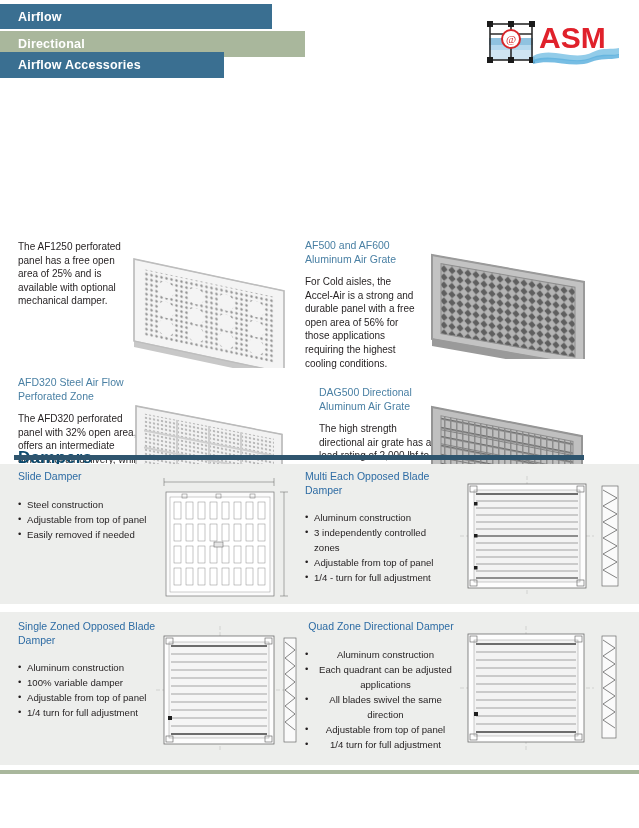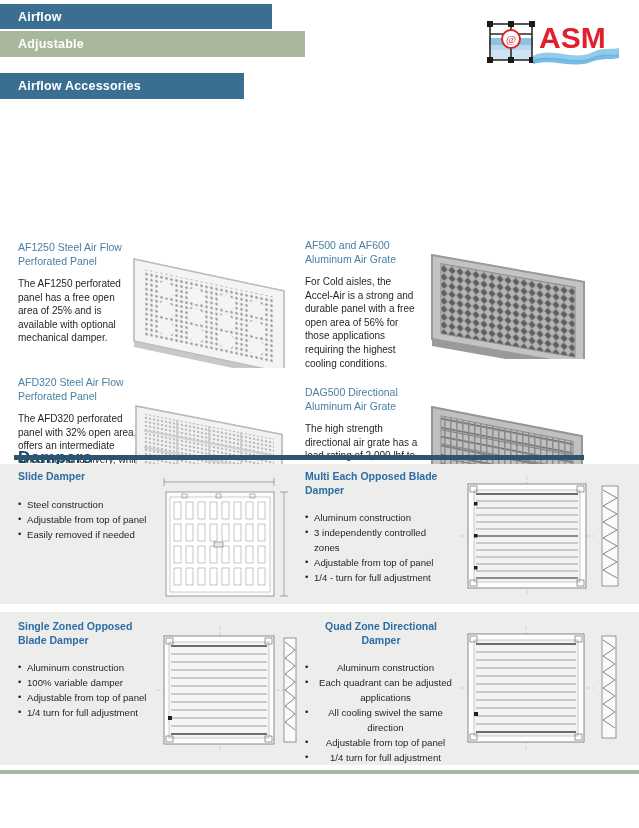--- a/index.html
+++ b/index.html
@@ -14,21 +14,21 @@
 
   
   .header{position:relative;height:100px;}
   .hdr-bar{
     position:absolute;left:0;display:flex;align-items:center;
     box-sizing:border-box;padding-left:18px;
     font-weight:bold;letter-spacing:.2px;
   }
   .hdr-products{top:4px;width:272px;height:25px;background:#3a6f91;color:#fff;font-size:12.5px;}
   .hdr-containment{top:31px;width:305px;height:26px;background:#a9b79c;color:#fff;font-size:12.5px;}
-  .hdr-airflow{top:73px;width:244px;height:26px;background:#3a6f91;color:#fff;font-size:12.5px;}
+  .hdr-airflow{top:52px;width:224px;height:26px;background:#3a6f91;color:#fff;font-size:12.5px;}
 
   .logo{position:absolute;right:18px;top:12px;width:140px;height:56px;}
 
   
   .products{
     position:relative;
     padding:22px 0 0 0;
     height:300px;
     box-sizing:border-box;
   }
@@ -54,21 +54,21 @@
   }
   .dampers-rule{
     position:absolute;left:14px;top:455px;width:570px;height:5px;background:#2f556e;
   }
 
   .damper-band{position:absolute;left:0;width:639px;background:#edeeec;}
   .band1{top:464px;height:140px;}
   .band2{top:612px;height:153px;}
 
   .dmp-cell{position:absolute;}
-  .dmp-title{color:#2e6ca4;font-size:10.5px;font-weight:bold;line-height:13.5px;margin:0 0 13px 0;}
+  .dmp-title{color:#2e6ca4;font-size:10.5px;font-weight:normal;line-height:13.5px;margin:0 0 13px 0;}
   .dmp-list{margin:0;padding:0;list-style:none;}
   .dmp-list li{
     font-size:9.6px;line-height:15px;color:#231f20;
     padding-left:9px;position:relative;
   }
   .dmp-list li.bulleted:before{
     content:"•";position:absolute;left:0;top:-1px;font-size:9.6px;
   }
 
   
@@ -78,21 +78,21 @@
 </head>
 <body>
 
 <div class="header">
 
   <div class="hdr-bar hdr-products">
     <span>Airflow</span>
   </div>
 
   <div class="hdr-bar hdr-containment">
-    <span>Adjustable</span>
+    <span>Directional</span>
   </div>
 
   <div class="hdr-bar hdr-airflow">
     <span>Airflow Accessories</span>
   </div>
 
   <div class="logo">
     <svg width="140" height="56" viewBox="0 0 140 56">
 
       <rect x="8" y="26" width="44" height="22" fill="#cfe4f2"></rect>
@@ -120,21 +120,20 @@
 
       <path d="M52 44 C72 34, 92 50, 112 40 C122 35, 130 38, 138 36 L138 43 C128 45, 120 43, 110 47 C92 54, 72 42, 52 50 Z" fill="#8cc9e8" opacity="0.95"></path>
       <path d="M52 48 C72 40, 92 54, 112 45 C122 41, 130 44, 138 42 L138 46 C128 48, 120 46, 110 50 C92 57, 72 46, 52 52 Z" fill="#5fb2de" opacity="0.85"></path>
     </svg>
   </div>
 </div>
 
 <div class="products">
 
   <div class="prod-cell" style="left:18px;top:140px;width:108px;">
-    <p class="prod-title">AF1250 Steel Air Flow  Perforated Panel</p>
     <p class="prod-body">The AF1250 perforated panel has a free open area of 25% and is available with optional mechanical damper.</p>
   </div>
   <div class="prod-img" style="left:128px;top:143px;">
     <svg class="pimg" width="168" height="125" viewBox="0 0 168 125">
       <defs>
         <pattern id="perf1" width="5" height="5" patternUnits="userSpaceOnUse">
           <circle cx="2.5" cy="2.5" r="1.3" fill="#8c8c8c"></circle>
         </pattern>
       </defs>
       <g transform="translate(6,16) skewY(12)">
@@ -176,21 +175,21 @@
         <rect x="0" y="0" width="152" height="84" fill="#c3c3c3" stroke="#9c9c9c"></rect>
         <rect x="0" y="84" width="152" height="7" fill="#9a9a9a"></rect>
         <rect x="9" y="7" width="134" height="70" fill="url(#grate1)"></rect>
         <rect x="9" y="7" width="134" height="70" fill="none" stroke="#8e8e8e"></rect>
         <rect x="0" y="0" width="152" height="84" fill="none" stroke="#9a9a9a" stroke-width="2"></rect>
       </g>
     </svg>
   </div>
 
   <div class="prod-cell" style="left:18px;top:275px;width:125px;">
-    <p class="prod-title">AFD320 Steel Air Flow Perforated Panel</p>
+    <p class="prod-title">AFD320 Steel Air Flow Perforated Zone</p>
     <p class="prod-body">The AFD320 perforated panel with 32% open area, offers an intermediate amount of air delivery, while maintaining high strength.</p>
   </div>
   <div class="prod-img" style="left:130px;top:294px;">
     <svg class="pimg" width="165" height="112" viewBox="0 0 165 112">
       <defs>
         <pattern id="perf2" width="4" height="4" patternUnits="userSpaceOnUse">
           <circle cx="2" cy="2" r="1" fill="#9a9a9a"></circle>
         </pattern>
       </defs>
       <g transform="translate(6,12) skewY(11)">
@@ -203,21 +202,21 @@
           <line x1="8" y1="57" x2="138" y2="57"></line>
           <line x1="41" y1="6" x2="41" y2="74"></line>
           <line x1="73" y1="6" x2="73" y2="74"></line>
           <line x1="105" y1="6" x2="105" y2="74"></line>
         </g>
         <rect x="0" y="0" width="146" height="80" fill="none" stroke="#bababa" stroke-width="1.5"></rect>
       </g>
     </svg>
   </div>
 
-  <div class="prod-cell" style="left:305px;top:285px;width:120px;">
+  <div class="prod-cell" style="left:319px;top:285px;width:120px;">
     <p class="prod-title">DAG500 Directional Aluminum Air Grate</p>
     <p class="prod-body">The high strength directional air grate has a load rating of 2,000 lbf to ensure top performance in the ever increasing loads of today's data center with 61.3% open area.</p>
   </div>
   <div class="prod-img" style="left:424px;top:293px;">
     <svg class="pimg" width="175" height="126" viewBox="0 0 175 126">
       <defs>
         <pattern id="dirgrate" width="6" height="9" patternUnits="userSpaceOnUse">
           <rect width="6" height="9" fill="#bfbfbf"></rect>
           <rect x="0" y="0" width="6" height="1.6" fill="#6f6f6f"></rect>
           <rect x="0" y="0" width="1.4" height="9" fill="#8a8a8a"></rect>
@@ -406,21 +405,21 @@
     <polyline points="137,20 147,28 137,36 147,44 137,52 147,60 137,68 147,76 137,84 147,92 137,100 147,108" fill="none" stroke="#4f4f4f" stroke-width="0.7"></polyline>
   </svg>
 </div>
 
 <div class="dmp-cell" style="left:305px;top:620px;width:152px;text-align:center;">
   <p class="dmp-title">Quad Zone Directional Damper</p>
   <ul class="dmp-list">
     <li class="bulleted">Aluminum construction</li>
     <li class="bulleted">Each quadrant can be adjusted</li>
     <li>applications</li>
-    <li class="bulleted">All cooling swivel the same</li>
+    <li class="bulleted">All blades swivel the same</li>
     <li>direction</li>
     <li class="bulleted">Adjustable from top of panel</li>
     <li class="bulleted">1/4 turn for full adjustment</li>
   </ul>
 </div>
 
 <div style="position:absolute;left:452px;top:622px;">
   <svg width="182" height="132" viewBox="0 0 182 132">
     <g stroke="#aaa" stroke-width="0.4" stroke-dasharray="4 2" fill="none">
       <line x1="74" y1="4" x2="74" y2="128"></line>

